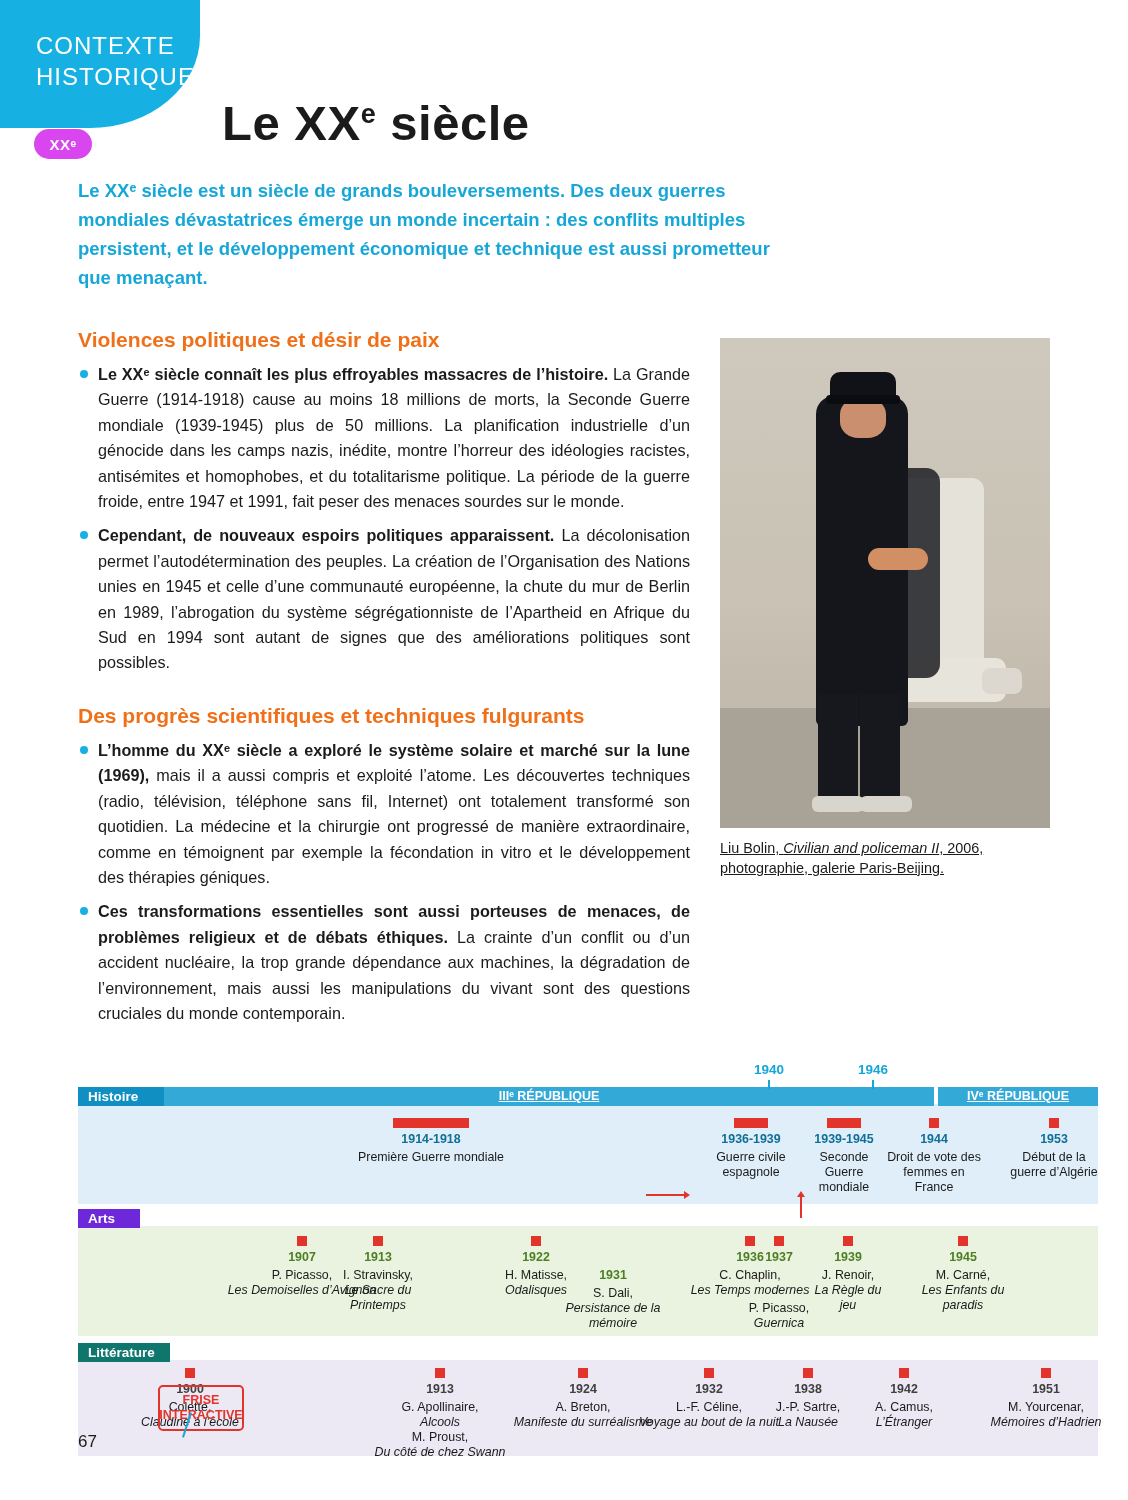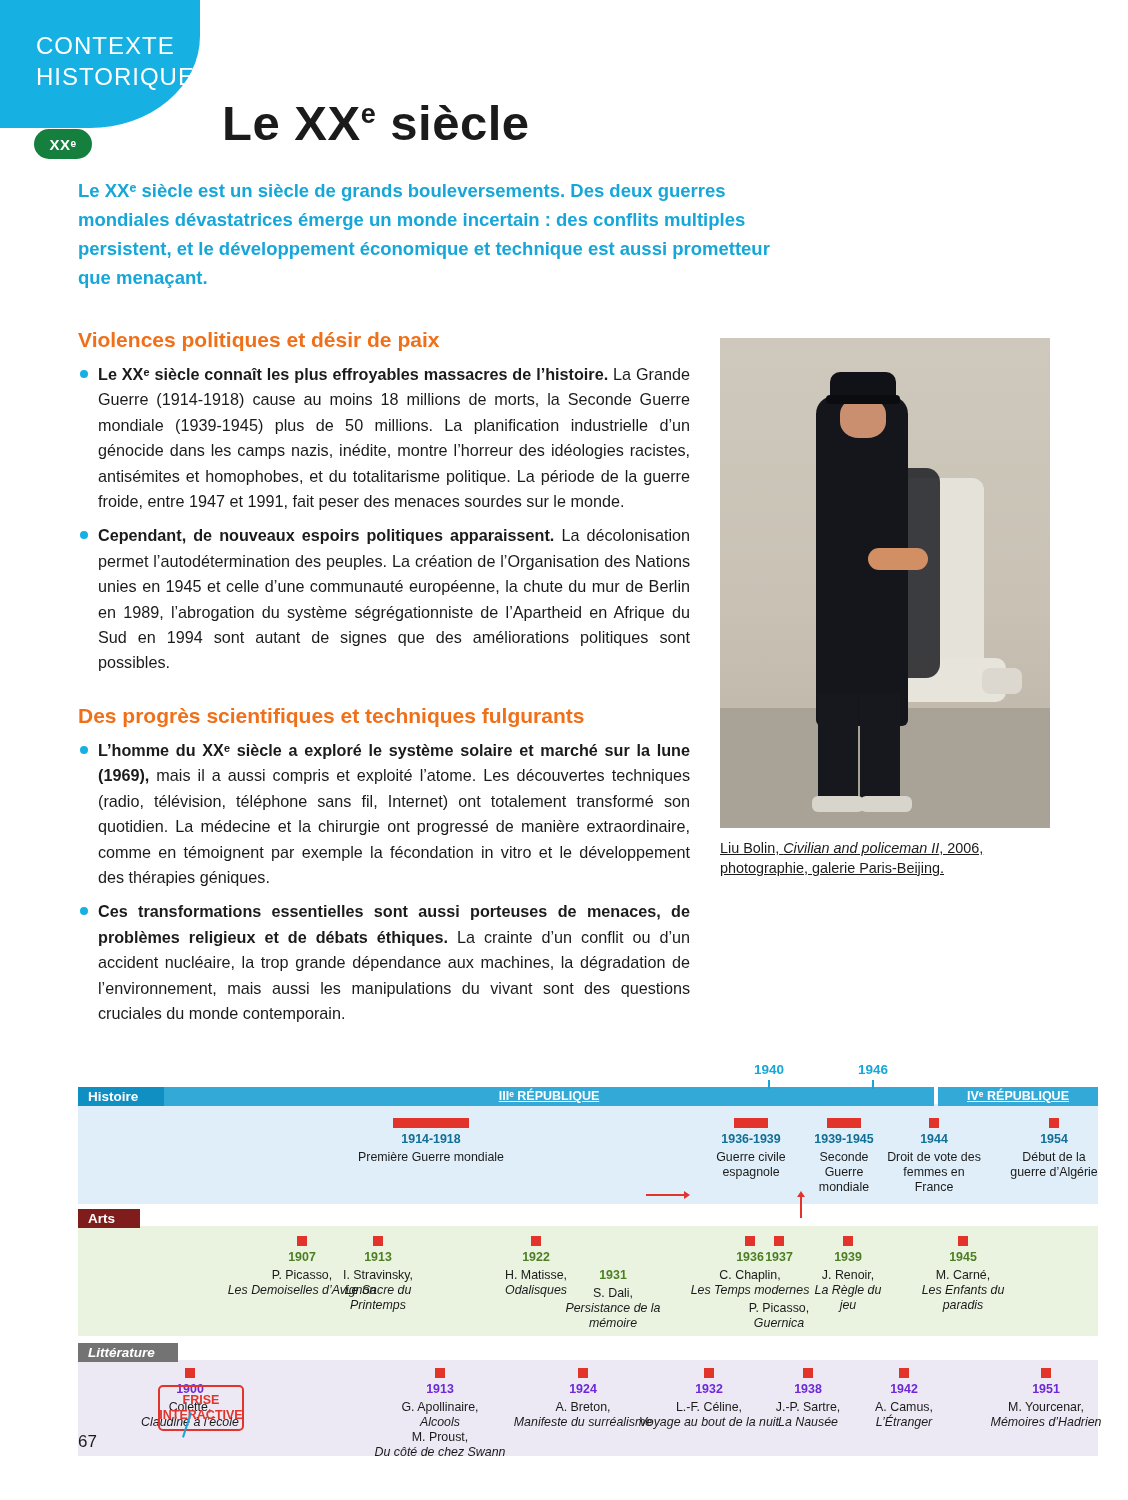--- a/index.html
+++ b/index.html
@@ -18,21 +18,21 @@
     background:#16b0e3;
     border-bottom-right-radius:110px 92px;
   }
   .header-kicker{
     position:absolute;left:36px;top:30px;width:160px;
     color:#ffffff;font-size:24px;line-height:31px;letter-spacing:1px;
     font-family:"Liberation Sans", sans-serif;
   }
   .header-badge{
     position:absolute;left:34px;top:129px;width:58px;height:30px;
-    background:#15803d;border-radius:15px;
+    background:#d946ef;border-radius:15px;
     color:#fff;font-size:15px;font-weight:bold;
     display:flex;align-items:center;justify-content:center;letter-spacing:.5px;
   }
   .page-title{
     position:absolute;left:222px;top:62px;
     font-size:49px;color:#1b1b1b;letter-spacing:.5px;
   }
   .page-title sup{font-size:0.55em;vertical-align:super;}
 
   
@@ -87,22 +87,22 @@
   .band{position:absolute;left:0;width:1020px;}
   .band-hist{top:26px;height:100px;background:#dfeef8;}
   .band-arts{top:148px;height:110px;background:#eaf3e0;}
   .band-litt-box{top:282px;height:96px;background:#ece9f4;}
 
   .tl-label{
     position:absolute;left:0;height:19px;line-height:19px;color:#fff;
     font-size:13.5px;font-weight:bold;padding:0 10px;box-sizing:border-box;
   }
   .lbl-hist{top:9px;background:#0f8fc2;width:86px;}
-  .lbl-arts{top:131px;background:#7f1d1d;width:62px;}
-  .lbl-litt{top:265px;background:#737373;width:100px;font-style:italic;}
+  .lbl-arts{top:131px;background:#6d28d9;width:62px;}
+  .lbl-litt{top:265px;background:#0f766e;width:92px;}
 
   .rep-bar{
     position:absolute;height:19px;line-height:19px;color:#fff;font-size:12.5px;
     font-weight:bold;text-align:center;background:#33a9d8;text-decoration:underline;
   }
   .rep3{left:86px;top:9px;width:770px;}
   .rep4{left:860px;top:9px;width:160px;}
 
   .top-year{
     position:absolute;top:-16px;color:#16a7d8;font-size:13.5px;font-weight:bold;
@@ -115,21 +115,21 @@
     position:absolute;left:50%;transform:translateX(-50%);
     width:10px;height:10px;
   }
   .ev i{font-style:italic;}
 
   .ev-hist .yr{color:#0f6f96;}
   .ev-hist .mark{background:#e2342b;top:-14px;}
   .ev-hist .mark.wide{width:76px;}
   .ev-arts .yr{color:#4c7f22;}
   .ev-arts .mark{background:#e2342b;top:-14px;}
-  .ev-litt .yr{color:#6d28d9;}
+  .ev-litt .yr{color:#404040;}
   .ev-litt .mark{background:#e2342b;top:-14px;}
 
   .frise{
     position:absolute;left:158px;top:1385px;width:82px;height:42px;
     border:2px solid #e2342b;border-radius:5px;
     color:#e2342b;font-size:12.5px;font-weight:bold;text-align:center;
     display:flex;flex-direction:column;align-items:center;justify-content:center;line-height:15px;
   }
   .frise-arrow{
     position:absolute;left:186px;top:1412px;width:2px;height:26px;background:#16a7d8;
@@ -254,21 +254,21 @@
   </div>
 
   <div class="ev ev-hist" style="left:806px;top:54px;width:100px;">
     <span class="mark"></span>
     <span class="yr">1944</span>
     <span>Droit de vote des femmes en France</span>
   </div>
 
   <div class="ev ev-hist" style="left:930px;top:54px;width:92px;">
     <span class="mark"></span>
-    <span class="yr">1954</span>
+    <span class="yr">1953</span>
     <span>Début de la guerre d’Algérie</span>
   </div>
 
   <div class="ev ev-arts" style="left:138px;top:172px;width:172px;">
     <span class="mark"></span>
     <span class="yr">1907</span>
     <span>P. Picasso,</span><br>
     <i>Les Demoiselles d’Avignon</i>
   </div>
 

